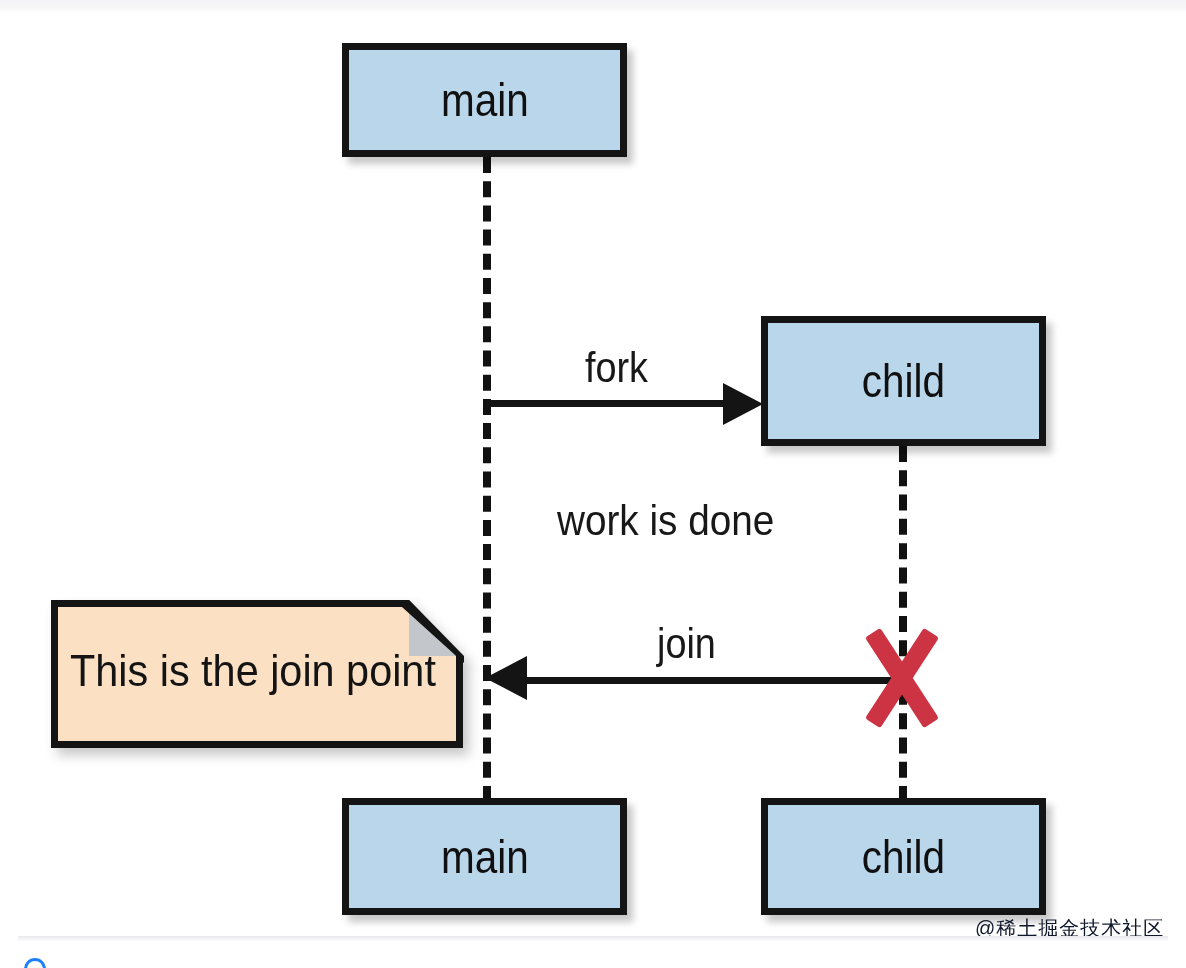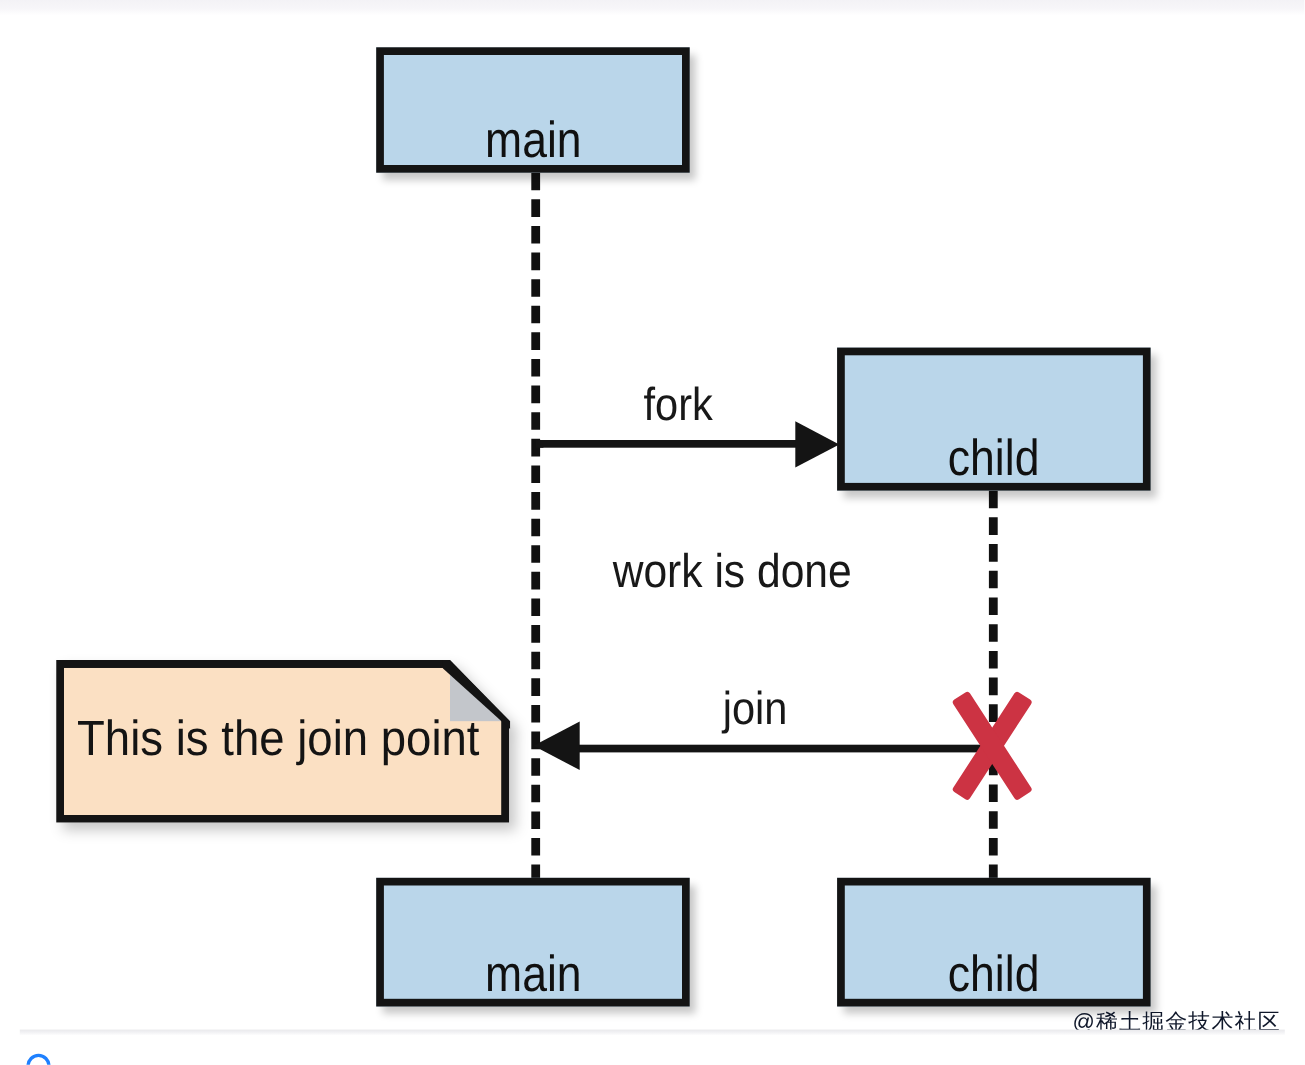--- a/index.html
+++ b/index.html
@@ -61,21 +61,21 @@
     background: #ffffff;
   }
 
   
   .node {
     position: absolute;
     box-sizing: border-box;
     background: #bad6ea;
     border: 7px solid #141414;
     display: flex;
-    align-items: flex-end;
+    align-items: center;
     justify-content: center;
     box-shadow: 6px 7px 7px rgba(0,0,0,0.22);
   }
   .node-label {
     font-family: "Liberation Sans", sans-serif;
     font-size: 46px;
     color: #101010;
     letter-spacing: 0px;
     line-height: 1;
     transform: scaleX(0.88);

